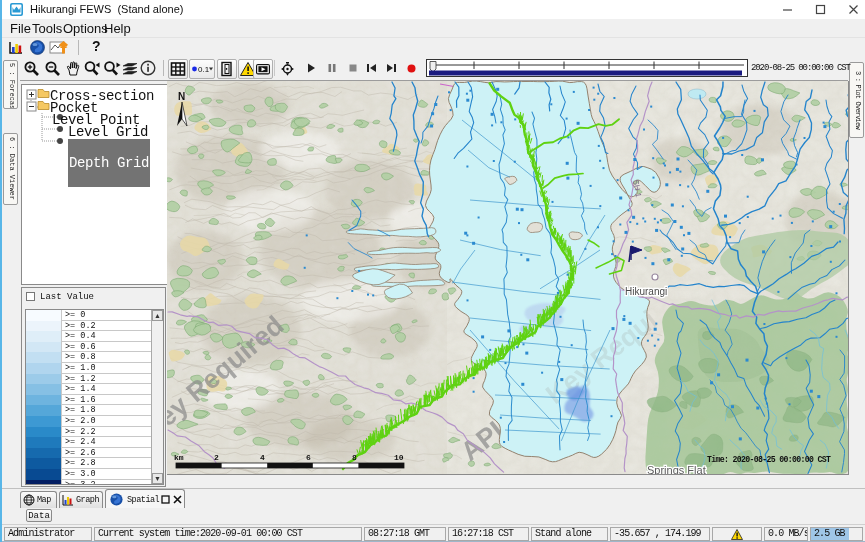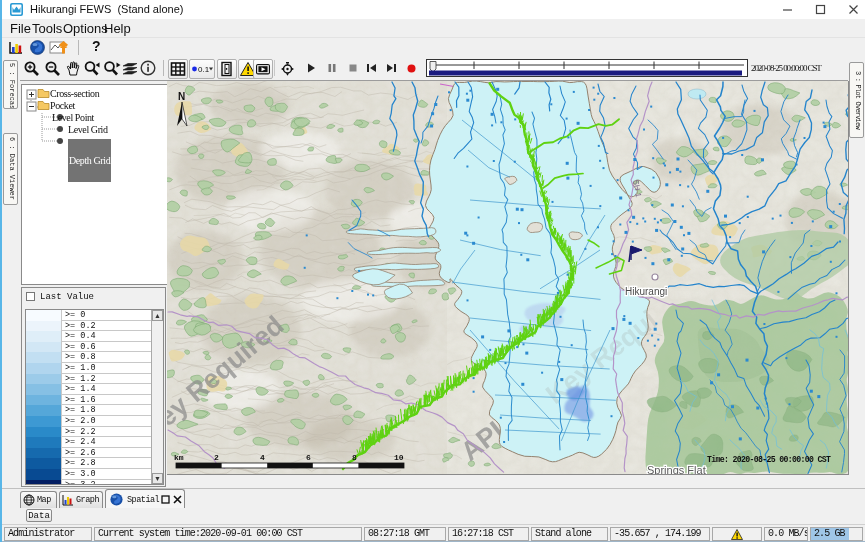--- a/index.html
+++ b/index.html
@@ -16,21 +16,21 @@
 
 #mainbg{left:2px;top:57px;width:863px;height:431px;background:#f0f0f0;}
 .vtab{background:#f8f7f4;border:1px solid #9a9a9a;border-radius:2px;white-space:nowrap;overflow:hidden;
  font-family:"Liberation Mono",monospace;font-size:7px;letter-spacing:-0.5px;color:#222;
  writing-mode:vertical-rl;text-align:center;padding:2px 1px;letter-spacing:0px;}
 #maptools{left:20px;top:57px;width:828px;height:24px;background:#f0f0f0;border-bottom:1px solid #9c9c9c;}
 .tbtn{position:absolute;top:2px;width:20px;height:20px;border:1px solid #b0b0b0;border-radius:2px;
  background:linear-gradient(#fdfdfd,#e8e8e8);}
 
 #treebox{left:21px;top:84px;width:173px;height:201px;background:#fff;border:1px solid #8a8a8a;
- font-family:Liberation Serif, serif;font-size:10px;letter-spacing:-0.4px;color:#111;}
+ font-family:Liberation Mono, monospace;font-size:14px;letter-spacing:-0.4px;color:#111;}
 #legendbox{left:21px;top:287px;width:145px;height:200px;background:#f0f0f0;border:1px solid #8a8a8a;}
 #lastval{font-family:"Liberation Mono",monospace;font-size:9px;color:#111;}
 #ltable{position:absolute;left:3px;top:21px;width:139px;height:176px;background:#fff;border:1px solid #8a8a8a;overflow:hidden;}
 .lrow{height:10.6px;border-bottom:1px solid #c8c8c8;position:relative;}
 .lsw{position:absolute;left:0;top:0;width:36px;height:10.6px;border-right:1px solid #c8c8c8;}
 .lv{position:absolute;left:39px;top:0px;font-family:"Liberation Mono",monospace;font-size:8.5px;color:#111;line-height:10px;}
 #lscroll{position:absolute;right:0;top:0;width:12px;height:100%;background:#f0f0f0;border-left:1px solid #aaa;}
 .sbtn{position:absolute;left:0;width:11px;height:11px;background:#e8e8e8;border:1px solid #999;font-size:7px;
  text-align:center;line-height:10px;color:#333;}
 
@@ -233,21 +233,21 @@
    <line x1="4" y1="6" x2="318" y2="6" stroke="#333" stroke-width="1"></line>
    <line x1="48" y1="2.5" x2="48" y2="10" stroke="#333" stroke-width="1"></line>
    <line x1="93" y1="2.5" x2="93" y2="10" stroke="#333" stroke-width="1"></line>
    <line x1="138" y1="2.5" x2="138" y2="10" stroke="#333" stroke-width="1"></line>
    <line x1="183" y1="2.5" x2="183" y2="10" stroke="#333" stroke-width="1"></line>
    <line x1="228" y1="2.5" x2="228" y2="10" stroke="#333" stroke-width="1"></line>
    <line x1="273" y1="2.5" x2="273" y2="10" stroke="#333" stroke-width="1"></line>
    <path d="M4,2.5 L10,2.5 L10,10 L7,13 L4,10 Z" fill="#f0f0f0" stroke="#333" stroke-width="0.8"></path>
    <rect x="3" y="11.5" width="313" height="5" fill="#1a1a80"></rect>
  </svg>
- <div class="abs" style="left:731px;top:6px;font-family:Liberation Serif, serif;font-size:9px;letter-spacing:-1.1px;color:#111;white-space:nowrap;">2020-08-25 00:00:00 CST</div>
+ <div class="abs" style="left:731px;top:6px;font-family:Liberation Mono, monospace;font-size:9px;letter-spacing:-1.1px;color:#111;white-space:nowrap;">2020-08-25 00:00:00 CST</div>
 
 </div>
 
 <div class="abs" id="treebox">
 
  <svg class="abs" style="left:0;top:0" width="143" height="199" viewBox="0 0 143 199">
   <g stroke="#999" stroke-dasharray="1,1" stroke-width="1" fill="none">
    <line x1="9" y1="13" x2="9" y2="22"></line>
    <line x1="9" y1="22" x2="20" y2="22"></line>
    <line x1="20" y1="28" x2="20" y2="56"></line>

